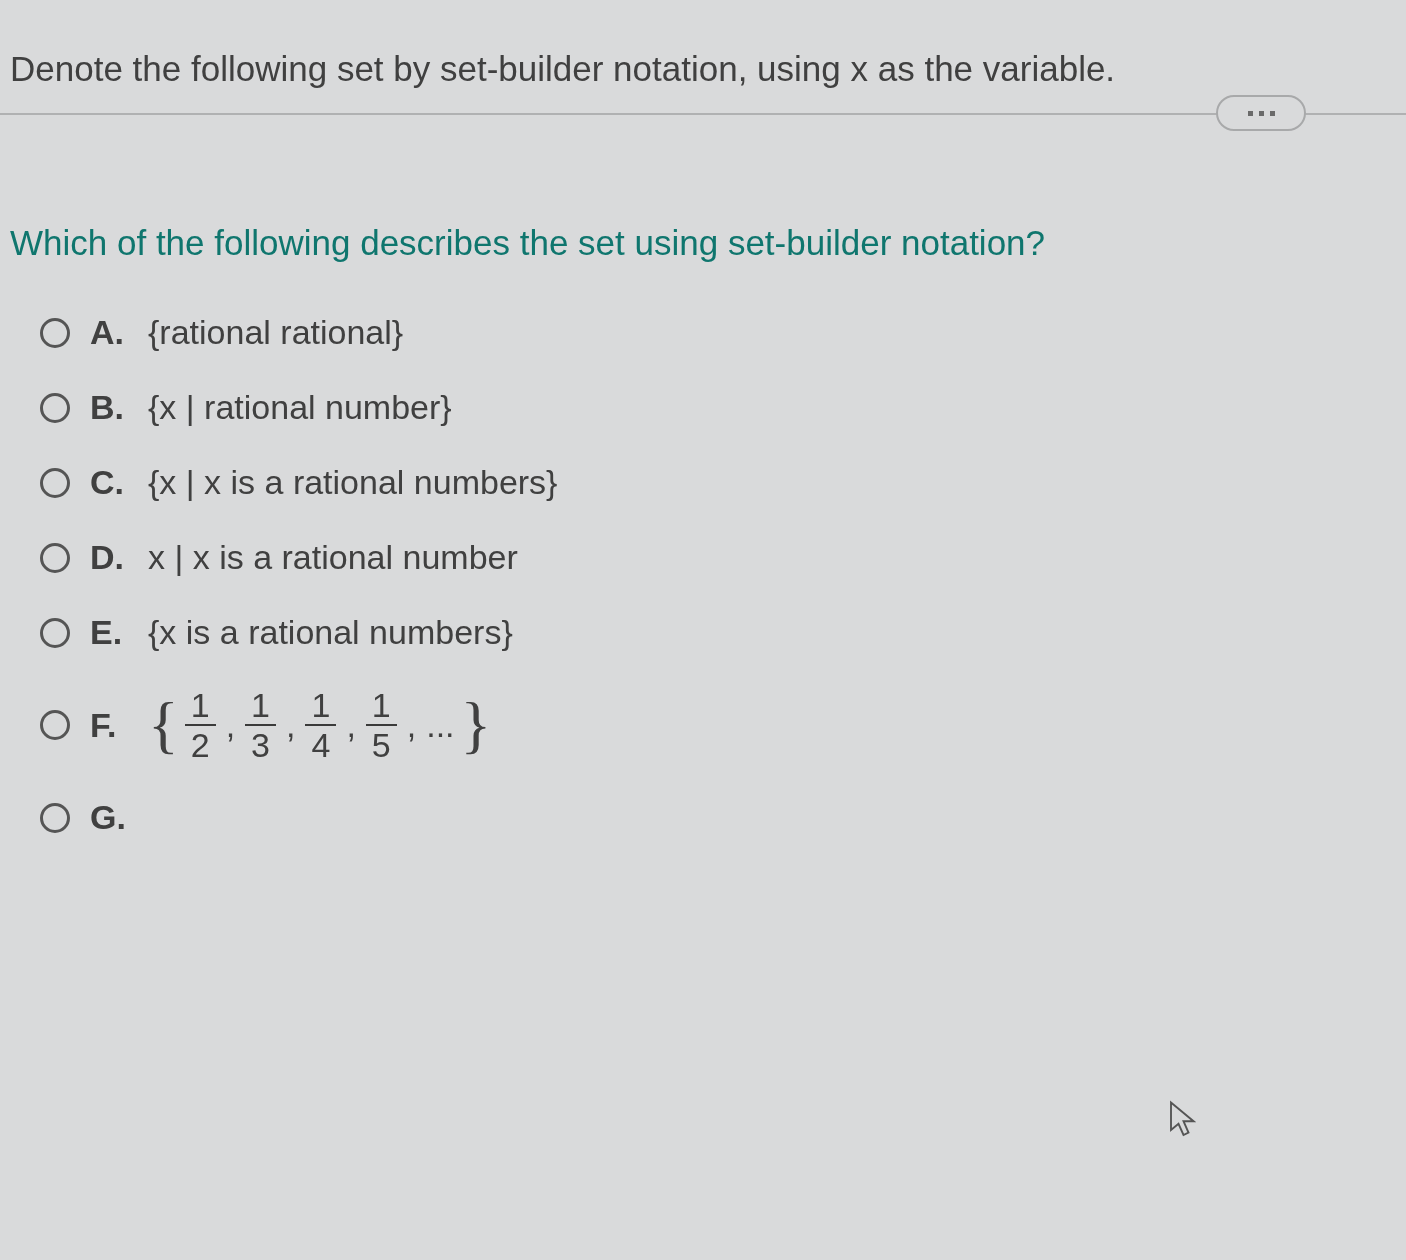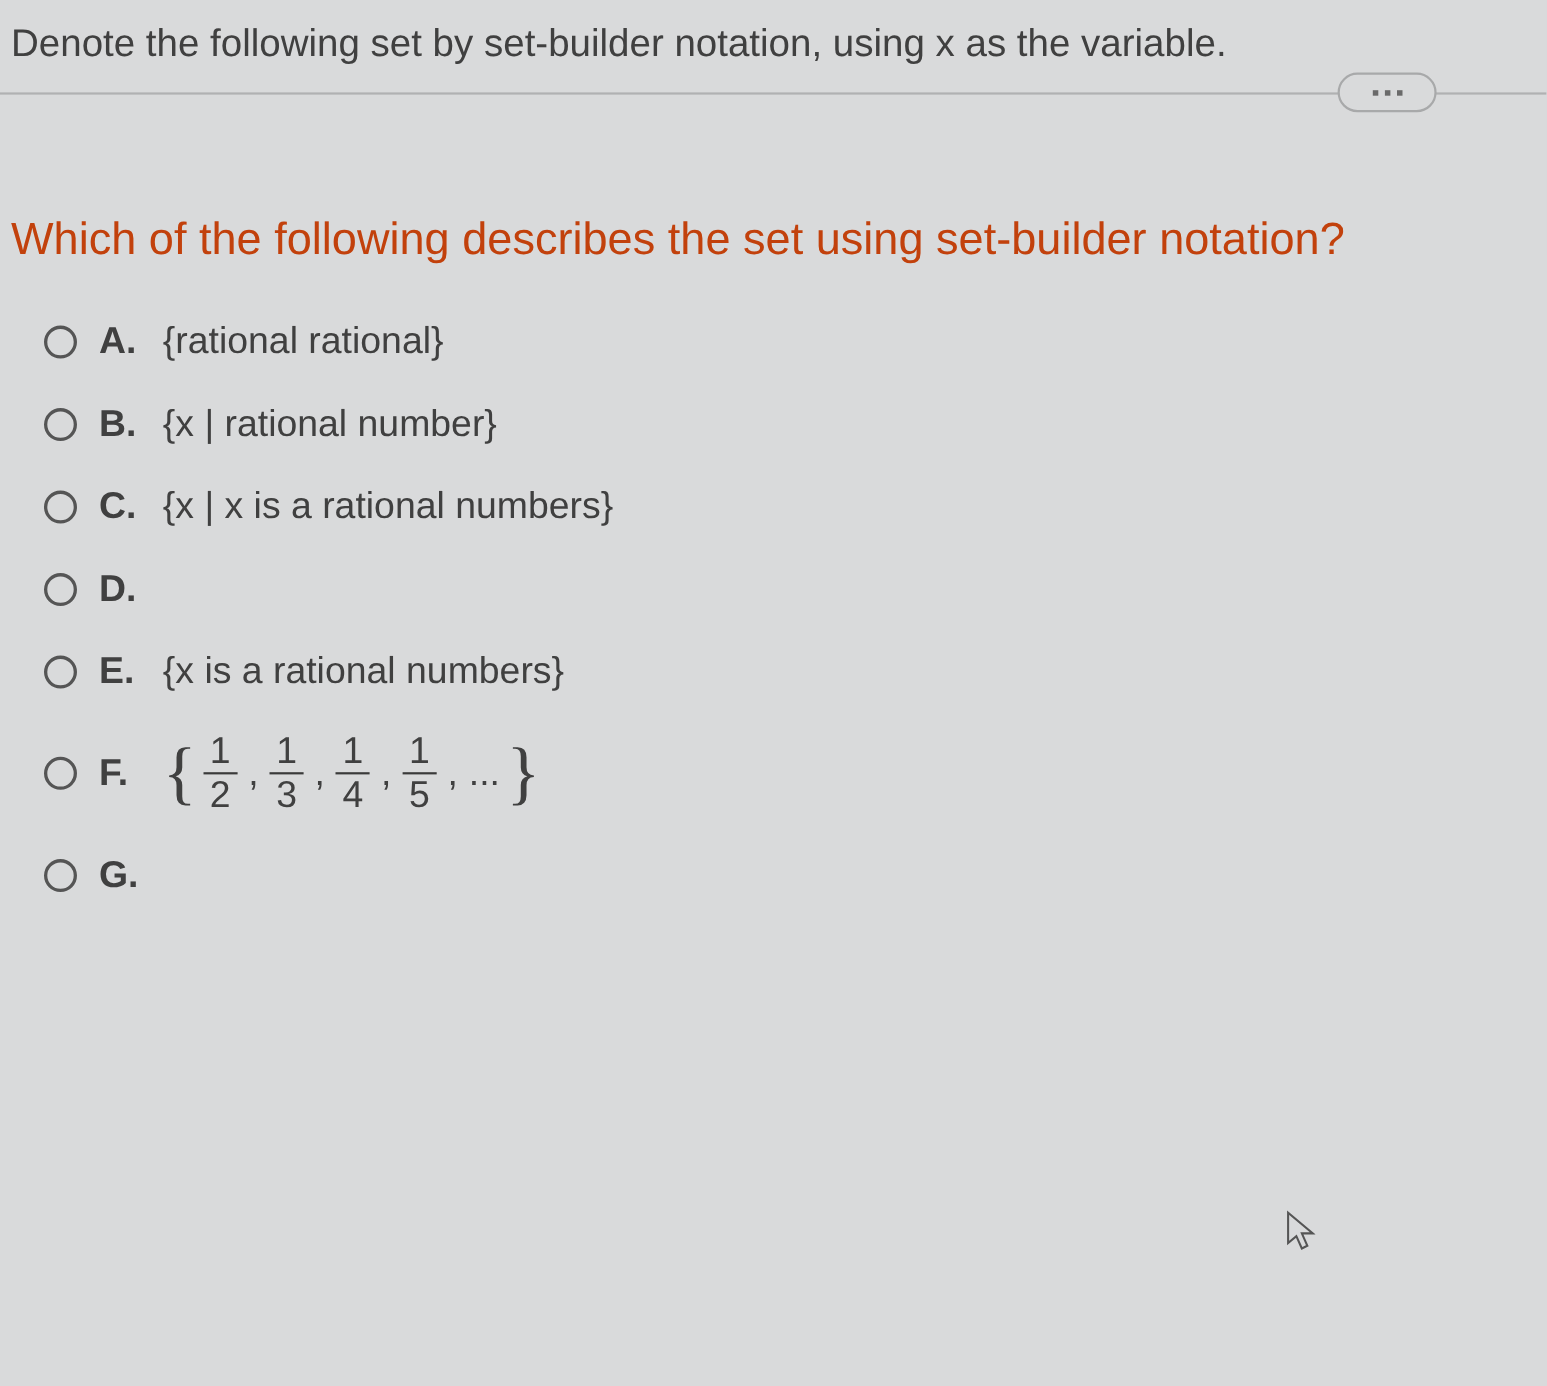--- a/index.html
+++ b/index.html
@@ -7,20 +7,21 @@
     font-family: Arial, Helvetica, sans-serif;
     background: #d9dadb;
     width: 1406px;
     height: 1260px;
     color: #3a3a3a;
     position: relative;
     overflow: hidden;
   }
   .question-area {
     padding: 20px 0 0 0;
+    margin-top: 29px;
   }
   .instruction {
     font-size: 35px;
     padding: 0 10px 24px 10px;
     color: #404040;
   }
   .sub-instruction {
     font-size: 35px;
     padding: 0 10px 60px 70px;
     color: #404040;
@@ -50,23 +51,23 @@
     gap: 6px;
     cursor: pointer;
   }
   .dots-pill .dot {
     width: 5px;
     height: 5px;
     background: #6a6a6a;
     border-radius: 0;
   }
   .question {
-    font-size: 41px;
+    font-size: 35px;
     padding: 0 10px 50px 10px;
-    color: #c2410c;
+    color: #0f766e;
   }
   .choices {
     padding-left: 40px;
   }
   .choice {
     display: flex;
     align-items: center;
     margin-bottom: 36px;
     font-size: 34px;
     color: #404040;
@@ -150,20 +151,21 @@
 
     <div class="choice">
       <span class="radio"></span>
       <span class="choice-letter">C.</span>
       <span class="choice-text">{x | x is a rational numbers}</span>
     </div>
 
     <div class="choice">
       <span class="radio"></span>
       <span class="choice-letter">D.</span>
+      <span class="choice-text">x | x is a rational number</span>
     </div>
 
     <div class="choice">
       <span class="radio"></span>
       <span class="choice-letter">E.</span>
       <span class="choice-text">{x is a rational numbers}</span>
     </div>
 
     <div class="choice">
       <span class="radio"></span>

